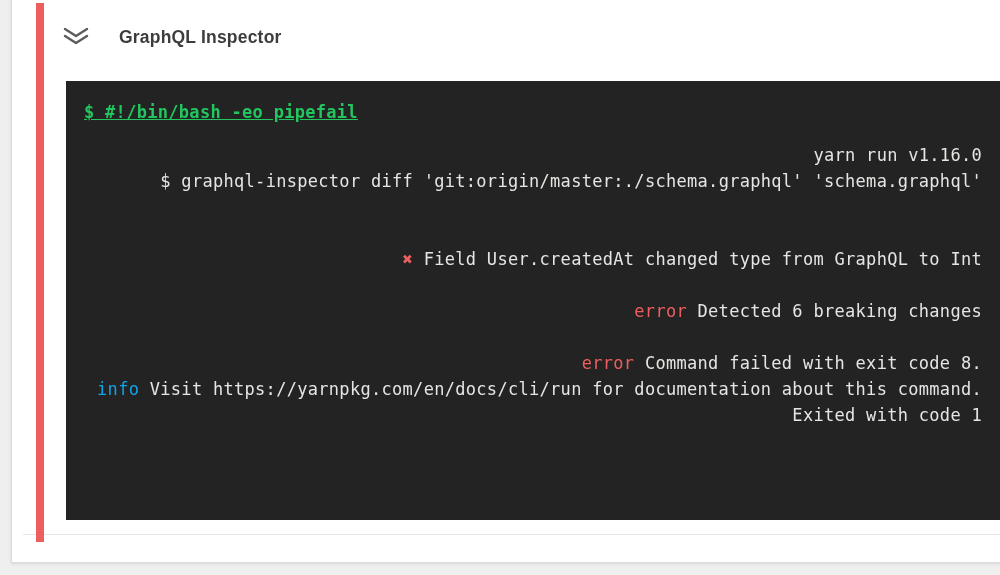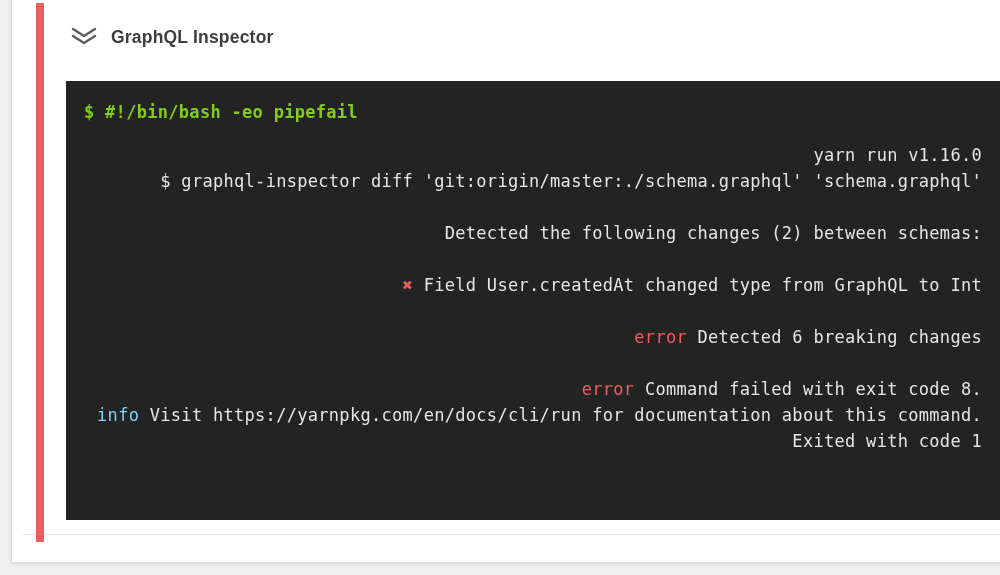--- a/index.html
+++ b/index.html
@@ -17,22 +17,22 @@
     position:absolute; left:11px; top:2px; width:1010px; height:540px;
     border-top:1px solid #eaeaea; border-bottom:1px solid #e6e6e6;
   }
 
   .stripe {
     position:absolute; left:36px; top:3px; width:8px; height:539px;
     background:#ed5e5e;
   }
 
   .header {
-    position:absolute; left:70px; top:24px; height:26px;
-    display:flex; align-items:center; gap:13px; cursor:pointer;
+    position:absolute; left:62px; top:24px; height:26px;
+    display:flex; align-items:center; gap:29px; cursor:pointer;
   }
   .chev { display:inline-flex; align-items:center; }
   .title {
     font-size:17.5px; font-weight:bold; color:#3d3d3d; letter-spacing:0.2px;
     white-space:nowrap;
   }
 
   .terminal {
     position:absolute; left:66px; top:81px; width:934px; height:439px;
     background:#232323; padding:18px 18px 0 18px; overflow:hidden;
@@ -57,31 +57,30 @@
     <span class="chev">
       <svg width="28" height="22" viewBox="0 0 28 22" fill="none">
         <path d="M3 3 L14 10 L25 3" stroke="#5c5c5c" stroke-width="2.4" stroke-linecap="round" stroke-linejoin="round"></path>
         <path d="M3 10 L14 17 L25 10" stroke="#5c5c5c" stroke-width="2.4" stroke-linecap="round" stroke-linejoin="round"></path>
       </svg>
     </span>
     <span class="title">GraphQL Inspector</span>
   </div>
 
   <div class="terminal" style="background: rgb(35, 35, 35);">
-    <div class="cmd" style="color: #84cc16;">
+    <div class="cmd" style="color: #22c55e; text-decoration: underline;">
         <div class="tline">$ #!/bin/bash -eo pipefail</div>
       </div>
     <div class="out" style="color: rgb(230, 229, 227); text-align: right;">
         <div class="tline"><span>yarn run v1.16.0</span></div>
         <div class="tline"><span>$ graphql-inspector diff 'git:origin/master:./schema.graphql' 'schema.graphql'</span></div>
         <div class="tline"></div>
-        <div class="tline"><span>Detected the following changes (2) between schemas:</span></div>
         <div class="tline"></div>
         <div class="tline"><span style="color: rgb(237, 94, 94);">✖</span><span> Field User.createdAt changed type from GraphQL to Int</span></div>
         <div class="tline"></div>
         <div class="tline"><span style="color: rgb(237, 94, 94);">error</span><span> Detected 6 breaking changes</span></div>
         <div class="tline"></div>
         <div class="tline"><span style="color: rgb(237, 94, 94);">error</span><span> Command failed with exit code 8.</span></div>
-        <div class="tline"><span style="color: #7dd3fc;">info</span><span> Visit https://yarnpkg.com/en/docs/cli/run for documentation about this command.</span></div>
+        <div class="tline"><span style="color: #0ea5e9;">info</span><span> Visit https://yarnpkg.com/en/docs/cli/run for documentation about this command.</span></div>
         <div class="tline"><span>Exited with code 1</span></div>
       </div>
   </div>
 </div>
 
 </body></html>

